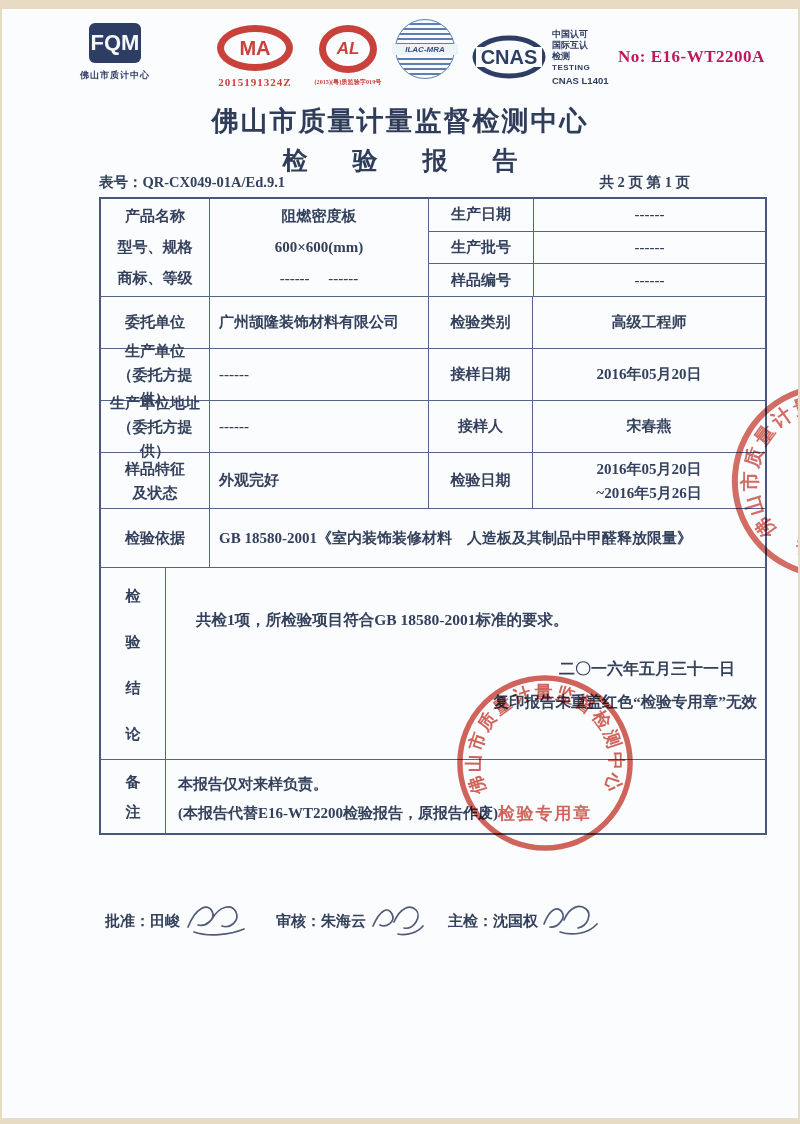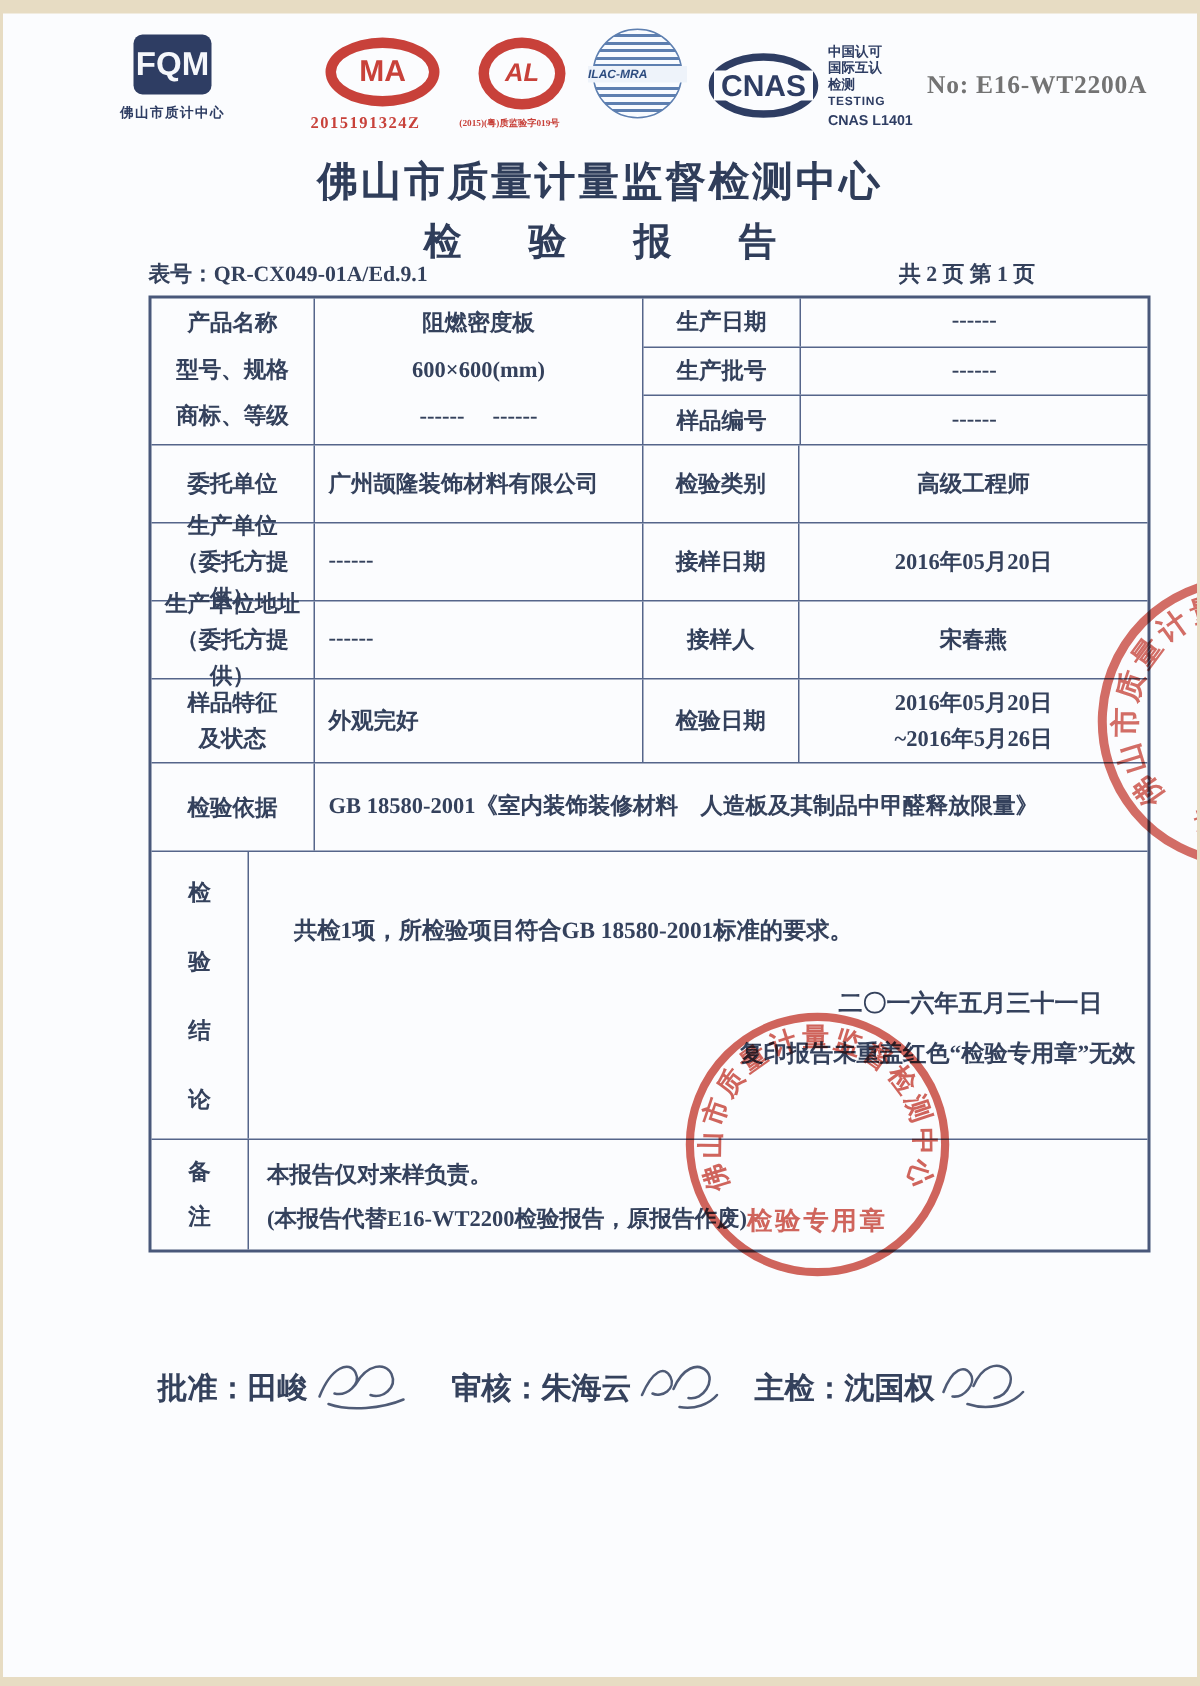--- a/index.html
+++ b/index.html
@@ -16,21 +16,21 @@
     overflow:hidden;
   }
   .pre{white-space:pre-line;}
   
   .header{position:absolute;top:8px;left:50px;right:20px;height:84px;}
   .fqm{position:absolute;left:8px;top:6px;width:110px;text-align:center;}
   .fqm-box{width:52px;height:40px;margin:0 auto;background:#2e3d63;border-radius:6px;
     color:#f5f7fb;font-family:"Liberation Sans",sans-serif;font-weight:bold;font-size:22px;
     line-height:40px;letter-spacing:0px;}
   .fqm-cap{margin-top:6px;font-size:9px;font-weight:bold;color:#2e3d63;letter-spacing:1px;}
-  .logo-col{position:absolute;}
+  .logo-col{position:absolute;text-align:center;}
   .cma{left:155px;top:8px;width:96px;}
   .cal{left:252px;top:8px;width:88px;}
   .oval{margin:0 auto;border:7px solid #c8413a;border-radius:50%;
     display:flex;align-items:center;justify-content:center;
     color:#c8413a;font-family:"Liberation Sans",sans-serif;font-weight:bold;}
   .cma .oval{width:62px;height:32px;font-size:20px;letter-spacing:0;}
   .cal .oval{width:44px;height:34px;font-size:17px;font-style:italic;}
   .logo-sub{margin-top:5px;color:#c8413a;font-weight:bold;}
   .cma .logo-sub{font-size:11px;letter-spacing:1px;}
   .cal .logo-sub{font-size:6.5px;transform:scale(.95);}
@@ -41,21 +41,21 @@
   .globe-band{position:absolute;left:-4px;right:-4px;top:24px;height:11px;background:#eef3fa;
     color:#2e4d80;font-family:"Liberation Sans",sans-serif;font-weight:bold;font-size:8px;
     line-height:11px;letter-spacing:0;}
   .cnas{left:418px;top:18px;width:78px;}
   .cnas svg{display:block;margin:0 auto;}
   .cert-lines{position:absolute;left:500px;top:12px;width:62px;text-align:left;
     color:#2e3d63;font-weight:bold;font-family:"Liberation Sans",sans-serif;}
   .cert-cn{font-size:9px;line-height:11px;white-space:pre-line;}
   .cert-testing{font-size:8px;letter-spacing:.5px;margin-top:1px;}
   .cert-l1401{font-size:9.5px;margin-top:3px;}
-  .report-no{position:absolute;left:566px;top:30px;font-size:17px;font-weight:bold;color:#737373;
+  .report-no{position:absolute;left:566px;top:30px;font-size:17px;font-weight:bold;color:#be185d;
     letter-spacing:.5px;}
   
   .title-block{position:absolute;top:94px;left:0;width:100%;text-align:center;color:#2f3d5a;}
   .title-org{font-size:27px;font-weight:bold;letter-spacing:2px;}
   .title-doc{font-size:25px;font-weight:bold;letter-spacing:10px;margin-top:5px;text-indent:10px;}
   
   .meta{position:absolute;top:164px;left:97px;width:591px;font-size:14.5px;font-weight:bold;
     display:flex;justify-content:space-between;color:#34415c;}
   
   .report-table{position:absolute;top:188px;left:97px;width:668px;border:2px solid #49587a;
@@ -79,21 +79,21 @@
   .vlabel{line-height:46px;padding-top:4px;}
   .vlabel2{line-height:30px;}
   .conc-cell{flex:1;border-left:1px solid #55658a;box-sizing:border-box;position:relative;
     padding:42px 6px 10px 10px;}
   .conc-statement{padding-left:20px;font-size:15.5px;}
   .conc-date{margin-top:28px;text-align:right;padding-right:24px;font-size:16px;}
   .conc-note{margin-top:12px;text-align:right;padding-right:2px;font-size:15.5px;}
   .remark-cell{flex:1;border-left:1px solid #55658a;box-sizing:border-box;
     padding:10px 8px 6px 12px;line-height:29px;text-align:left;font-size:15px;}
   
-  .footer-sign{position:absolute;top:903px;left:103px;width:600px;font-size:20px;font-weight:bold;
+  .footer-sign{position:absolute;top:903px;left:103px;width:600px;font-size:15px;font-weight:bold;
     color:#34415c;display:flex;align-items:center;}
   .sig{display:inline-block;vertical-align:middle;margin:-14px 2px -8px 2px;opacity:.9;}
   .sig svg{display:block;}
   .sp1{margin-left:10px;} .sp2{margin-left:26px;} .sp3{margin-left:20px;}
   
   .stamp{position:absolute;color:#cc4a3f;mix-blend-mode:multiply;opacity:.85;}
   .stamp-main{left:449px;top:660px;width:188px;height:188px;}
   .stamp-edge{left:723px;top:368px;width:208px;height:208px;transform:rotate(-18deg);opacity:.8;}
   .stamp svg{width:100%;height:100%;display:block;}
 </style>

